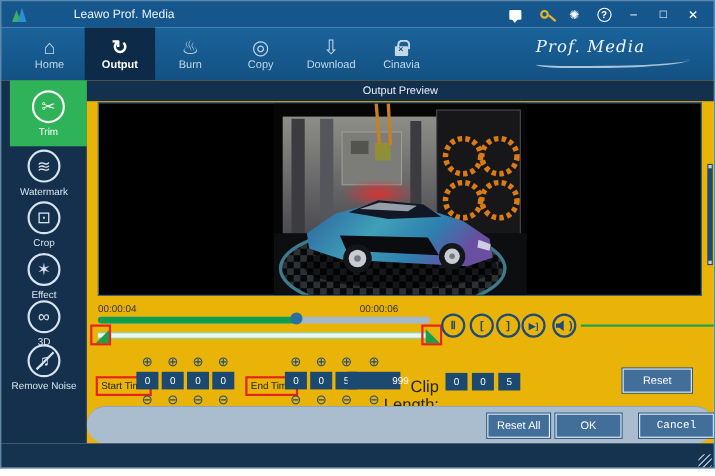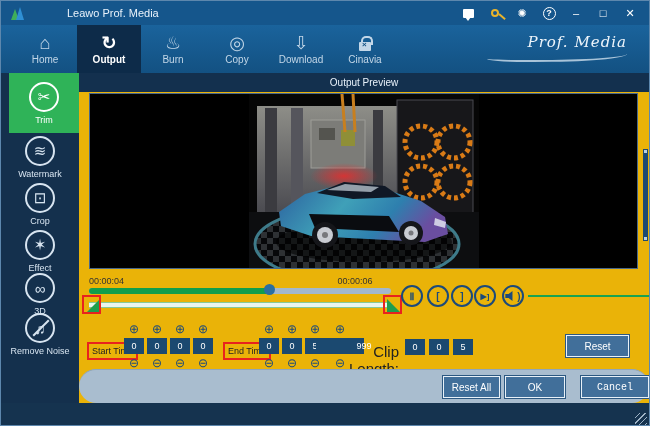--- a/index.html
+++ b/index.html
@@ -23,41 +23,41 @@
   
   .nav { position:absolute; left:0; top:24px; width:100%; height:48px; background:linear-gradient(#1a639c,#135182); }
   .tab { position:absolute; top:0; width:64px; height:48px; display:flex; flex-direction:column; align-items:center; justify-content:center; cursor:pointer; }
   .tab .glyph { font-size:18px; line-height:20px; color:#c3d7e8; }
   .tab .lbl { font-size:10px; color:#c3d7e8; margin-top:1px; }
   .tab.active { background:#0d2b49; }
   .tab.active .glyph, .tab.active .lbl { color:#fff; font-weight:bold; }
   .lock { width:12px; height:9px; background:#c3d7e8; border-radius:1px; position:relative; margin-top:9px; margin-bottom:2px; }
   .lock::before { content:""; position:absolute; left:2px; top:-6px; width:8px; height:7px; border:2px solid #c3d7e8; border-bottom:none; border-radius:5px 5px 0 0; }
   .lock::after { content:"×"; position:absolute; left:3px; top:-2px; font-size:8px; color:#135182; font-weight:bold; }
-  .brand { position:absolute; right:22px; top:8px; width:140px; text-align:right; color:#eef5fb; font-family:"DejaVu Serif",serif; font-style:italic; font-size:15px; letter-spacing:1px; }
+  .brand { position:absolute; right:22px; top:8px; width:140px; text-align:left; color:#eef5fb; font-family:"DejaVu Serif",serif; font-style:italic; font-size:15px; letter-spacing:1px; }
   .brand::after { content:""; display:block; margin-top:3px; height:6px; border-bottom:2px solid #cfe0ee; border-radius:0 0 100% 40%/0 0 12px 5px; opacity:.8; }
 
   
   .sidebar { position:absolute; left:0; top:72px; width:78px; height:330px; background:#14304d; }
   .side-item { position:absolute; left:0; width:78px; display:flex; flex-direction:column; align-items:center; cursor:pointer; }
   .circ { width:30px; height:30px; border:2px solid #d7e4f0; border-radius:50%; color:#d7e4f0; display:flex; align-items:center; justify-content:center; font-size:15px; position:relative; }
   .side-item .lbl { color:#d7e4f0; font-size:9px; margin-top:3px; }
   .side-item.active { left:8px; width:70px; background:#2fb358; padding:9px 0 8px; }
   .side-item.active .circ, .side-item.active .lbl { border-color:#fff; color:#fff; }
   .slash { position:absolute; width:2px; height:22px; background:#d7e4f0; transform:rotate(45deg); left:13px; top:2px; }
 
   
   .main { position:absolute; left:78px; top:72px; width:570px; height:330px; background:#eab308; }
   .preview-head { position:absolute; left:0; top:0; width:100%; height:19px; background:#13304e; color:#e8f1fa; font-size:10px; display:flex; align-items:center; justify-content:center; }
   .preview { position:absolute; left:10px; top:20px; width:549px; height:176px; background:#000; border:1px solid #49688a; display:flex; align-items:center; justify-content:center; }
   .preview svg { display:block; }
 
   
   .tlabel { position:absolute; font-size:9px; color:#333; top:203px; }
-  .tlabel.right { left:236px; width:80px; text-align:center; }
+  .tlabel.right { left:248px; width:80px; text-align:left; }
   .progress { position:absolute; left:10px; top:215px; width:302px; height:6px; background:#a3b8cc; border-radius:3px; }
   .progress .fill { height:100%; background:#119e4b; border-radius:3px 0 0 3px; }
   .playhead { position:absolute; left:185px; top:211px; width:11px; height:11px; background:#2a6fa0; border-radius:50%; cursor:pointer; }
   .trim-track { position:absolute; left:10px; top:229px; width:302px; height:6px; border-top:1px solid #86c997; border-bottom:1px solid #86c997; background:#eaf6ee; }
   .handle { position:absolute; width:0; height:0; cursor:pointer; }
   .handle.left { left:8px; top:226px; border-left:13px solid transparent; border-bottom:13px solid #1f9e4e; }
   .handle.right { left:308px; top:226px; border-right:13px solid transparent; border-bottom:13px solid #1f9e4e; }
   .redbox { position:absolute; border:2px solid #e8231e; background:transparent; }
   .rb-hl { left:3px; top:222px; width:19px; height:19px; }
   .rb-hr { left:304px; top:222px; width:19px; height:19px; }

